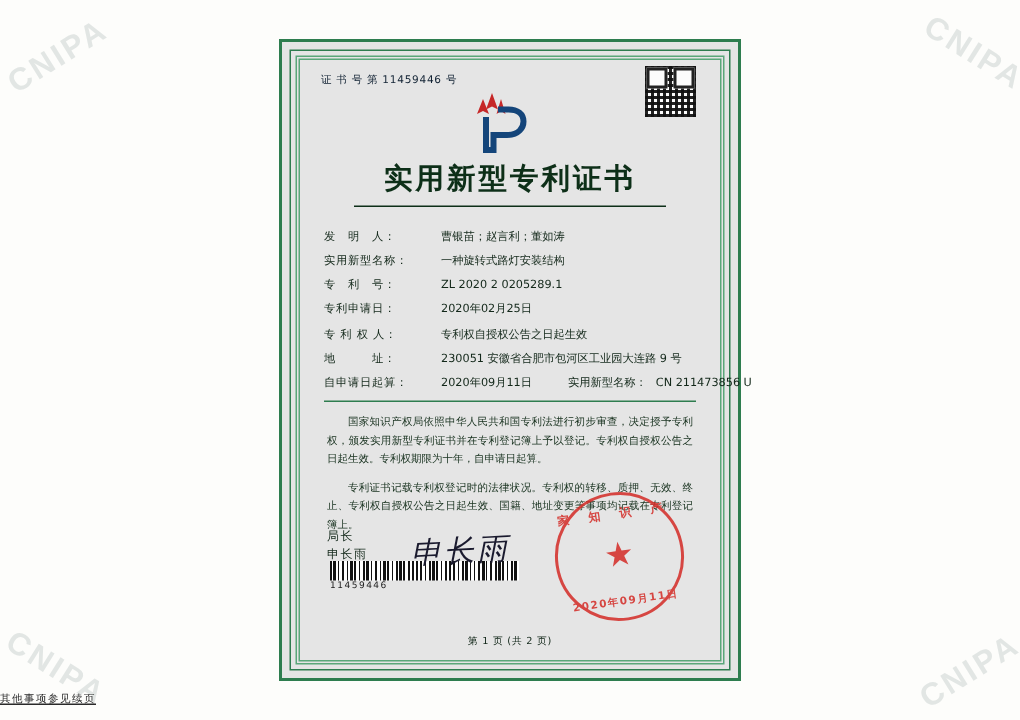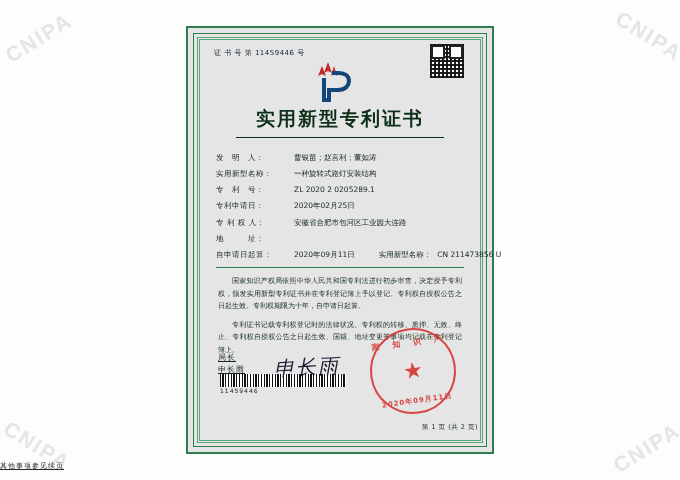--- a/index.html
+++ b/index.html
@@ -176,21 +176,20 @@
     left: 16px;
     bottom: 36px;
     width: 260px;
     height: 56px;
   }
   .sign-label {
     font-size: 8px;
     line-height: 1.5;
     color: #13281a;
     letter-spacing: 1px;
-    text-decoration: underline;
   }
   .sign-script {
     position: absolute;
     left: 56px;
     top: 2px;
     font-family: "DejaVu Serif", "Liberation Serif", serif;
     font-size: 20px;
     font-style: italic;
     color: #1a1a2e;
     letter-spacing: 2px;
@@ -230,21 +229,21 @@
     bottom: 6px; left: 0; right: 0;
     text-align: center;
     font-size: 7px;
     letter-spacing: 1px;
     font-weight: bold;
   }
   .page-num {
     position: absolute;
     bottom: 12px;
     left: 0; right: 0;
-    text-align: right;
+    text-align: center;
     font-size: 6.5px;
     color: #13281a;
     letter-spacing: .5px;
   }
   .footnote {
     position: absolute;
     bottom: 9px;
     left: 0; right: 0;
     text-align: left;
     font-size: 7px;
@@ -301,24 +300,25 @@
         <div class="frow">
           <div class="flabel">专　利　号：</div>
           <div class="fvalue">ZL 2020 2 0205289.1</div>
         </div>
         <div class="frow">
           <div class="flabel">专利申请日：</div>
           <div class="fvalue">2020年02月25日</div>
         </div>
         <div class="frow">
           <div class="flabel">专 利 权 人：</div>
-          <div class="fvalue">安徽省合肥市包河区工业园大连路</div>
+          <div class="fvalue">专利权自授权公告之日起生效</div>
         </div>
         <div class="frow">
           <div class="flabel">地　　　址：</div>
+          <div class="fvalue">230051 安徽省合肥市包河区工业园大连路 9 号</div>
         </div>
         <div class="frow two">
           <div class="flabel">自申请日起算：</div>
           <div class="fvalue">2020年09月11日</div>
           <div class="flabel2">实用新型名称：</div>
           <div class="fvalue">CN 211473856 U</div>
         </div>
       </div>
 
       <div class="divider"></div>

